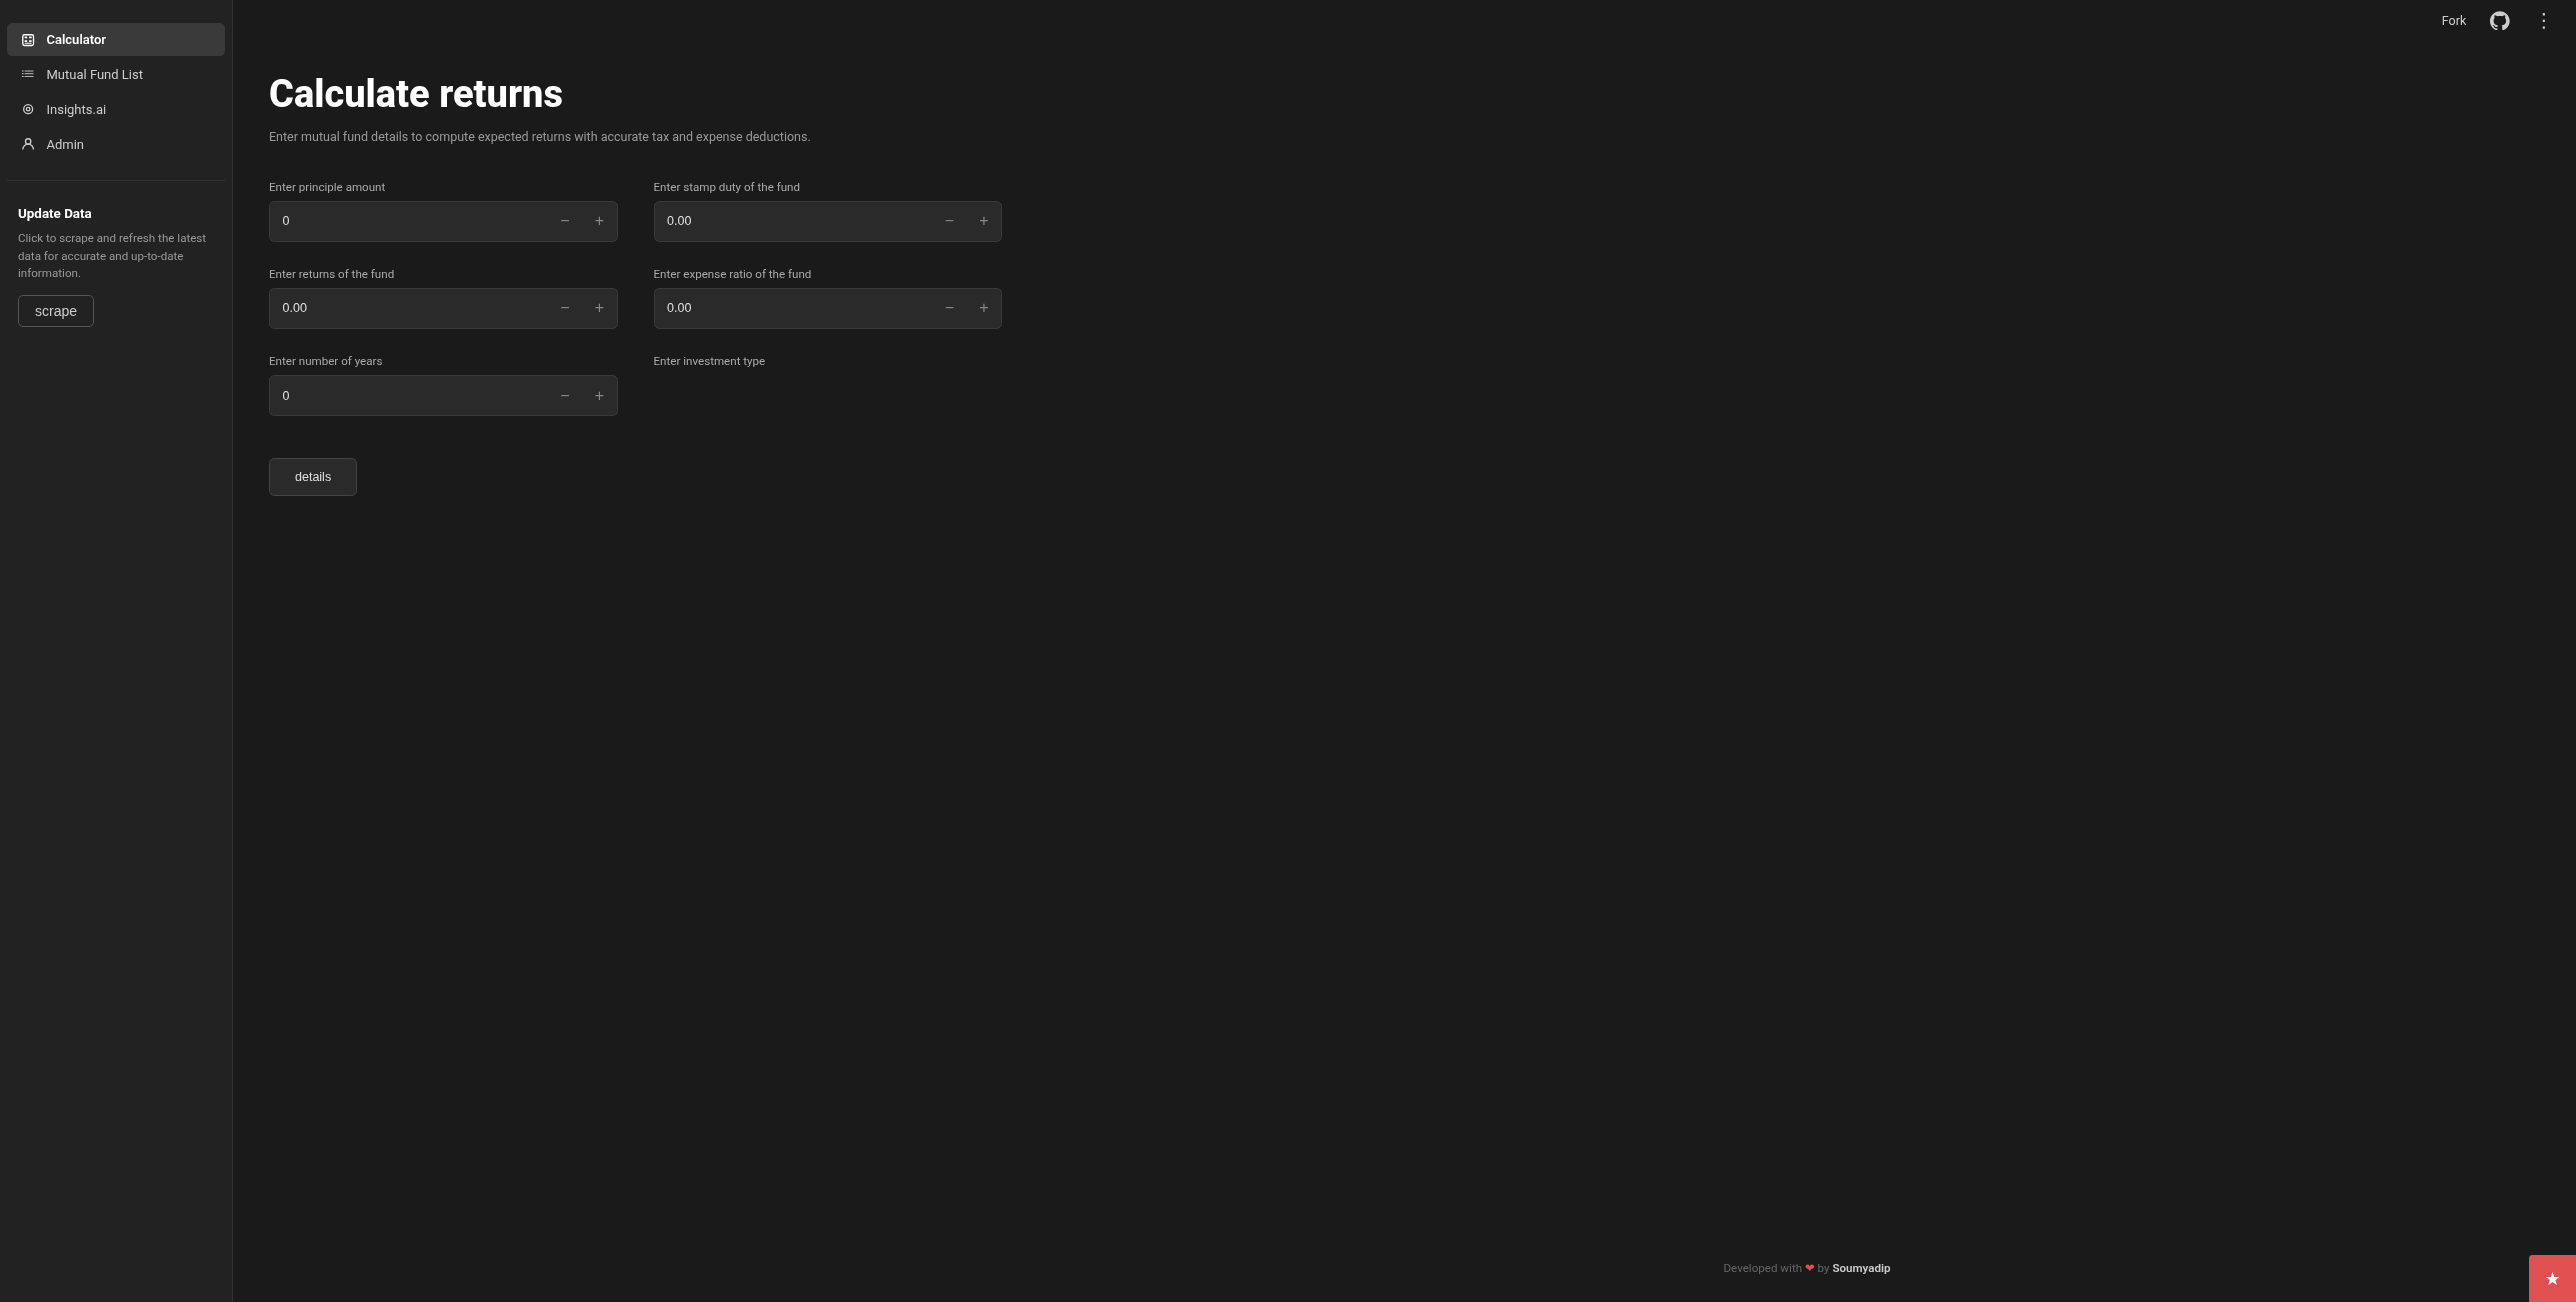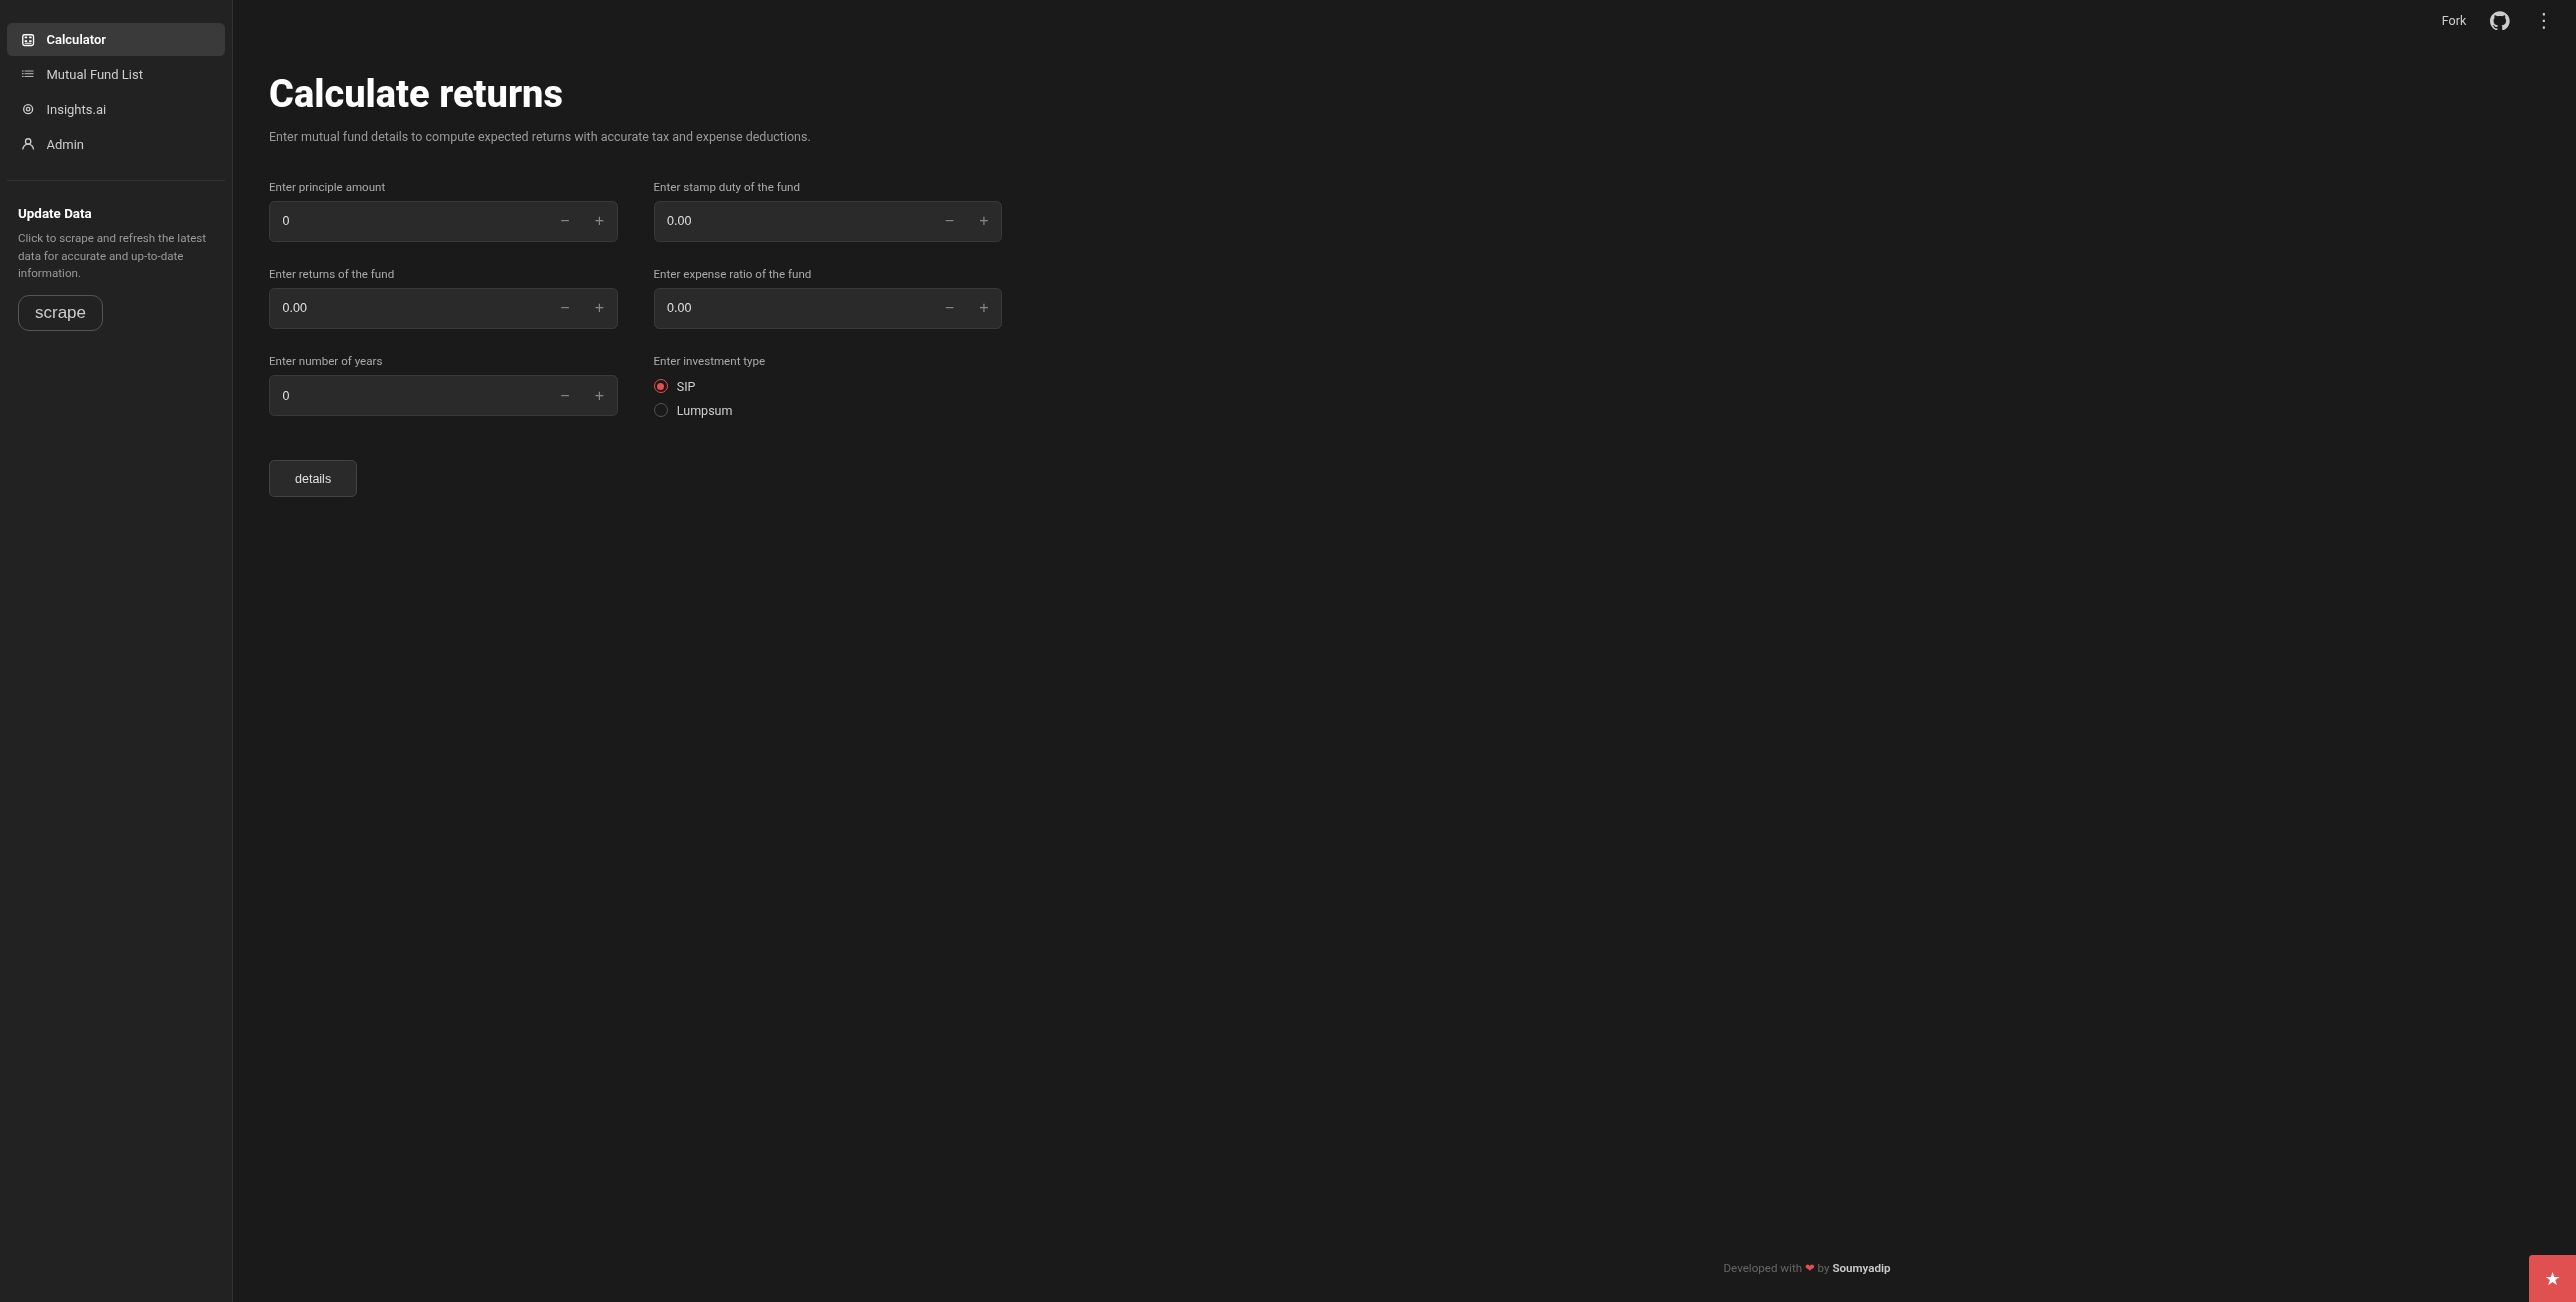--- a/index.html
+++ b/index.html
@@ -79,23 +79,23 @@
       color: #999;
       line-height: 1.5;
       margin-bottom: 12.5px;
     }
 
     .scrape-button {
       background-color: transparent;
       border: 0.9px solid #555;
       color: #ccc;
       padding: 7.2px 16px;
-      border-radius: 11px;
-      cursor: pointer;
-      font-size: 17px;
+      border-radius: 5px;
+      cursor: pointer;
+      font-size: 14px;
       text-align: right;
     }
 
     
     .top-bar {
       position: fixed;
       top: 0;
       right: 0;
       display: flex;
       align-items: center;
@@ -414,32 +414,20 @@
         <label class="form-label">Enter number of years</label>
         <div class="number-input-wrapper">
           <input type="number" class="number-input" value="0" style="">
           <button class="number-btn">−</button>
           <button class="number-btn">+</button>
         </div>
       </div>
 
       <div class="form-field">
         <label class="form-label">Enter investment type</label>
-        <div class="radio-group">
-          <div class="radio-item">
-            <div class="radio-circle checked">
-            </div>
-            <span>SIP</span>
-          </div>
-          <div class="radio-item">
-            <div class="radio-circle">
-            </div>
-            <span>Lumpsum</span>
-          </div>
-        </div>
       </div>
 
     </div>
 
     <button class="submit-button">details</button>
   </div>
 
   <div class="footer">
     <span>Developed with</span>
     <span class="footer-heart">❤</span>

